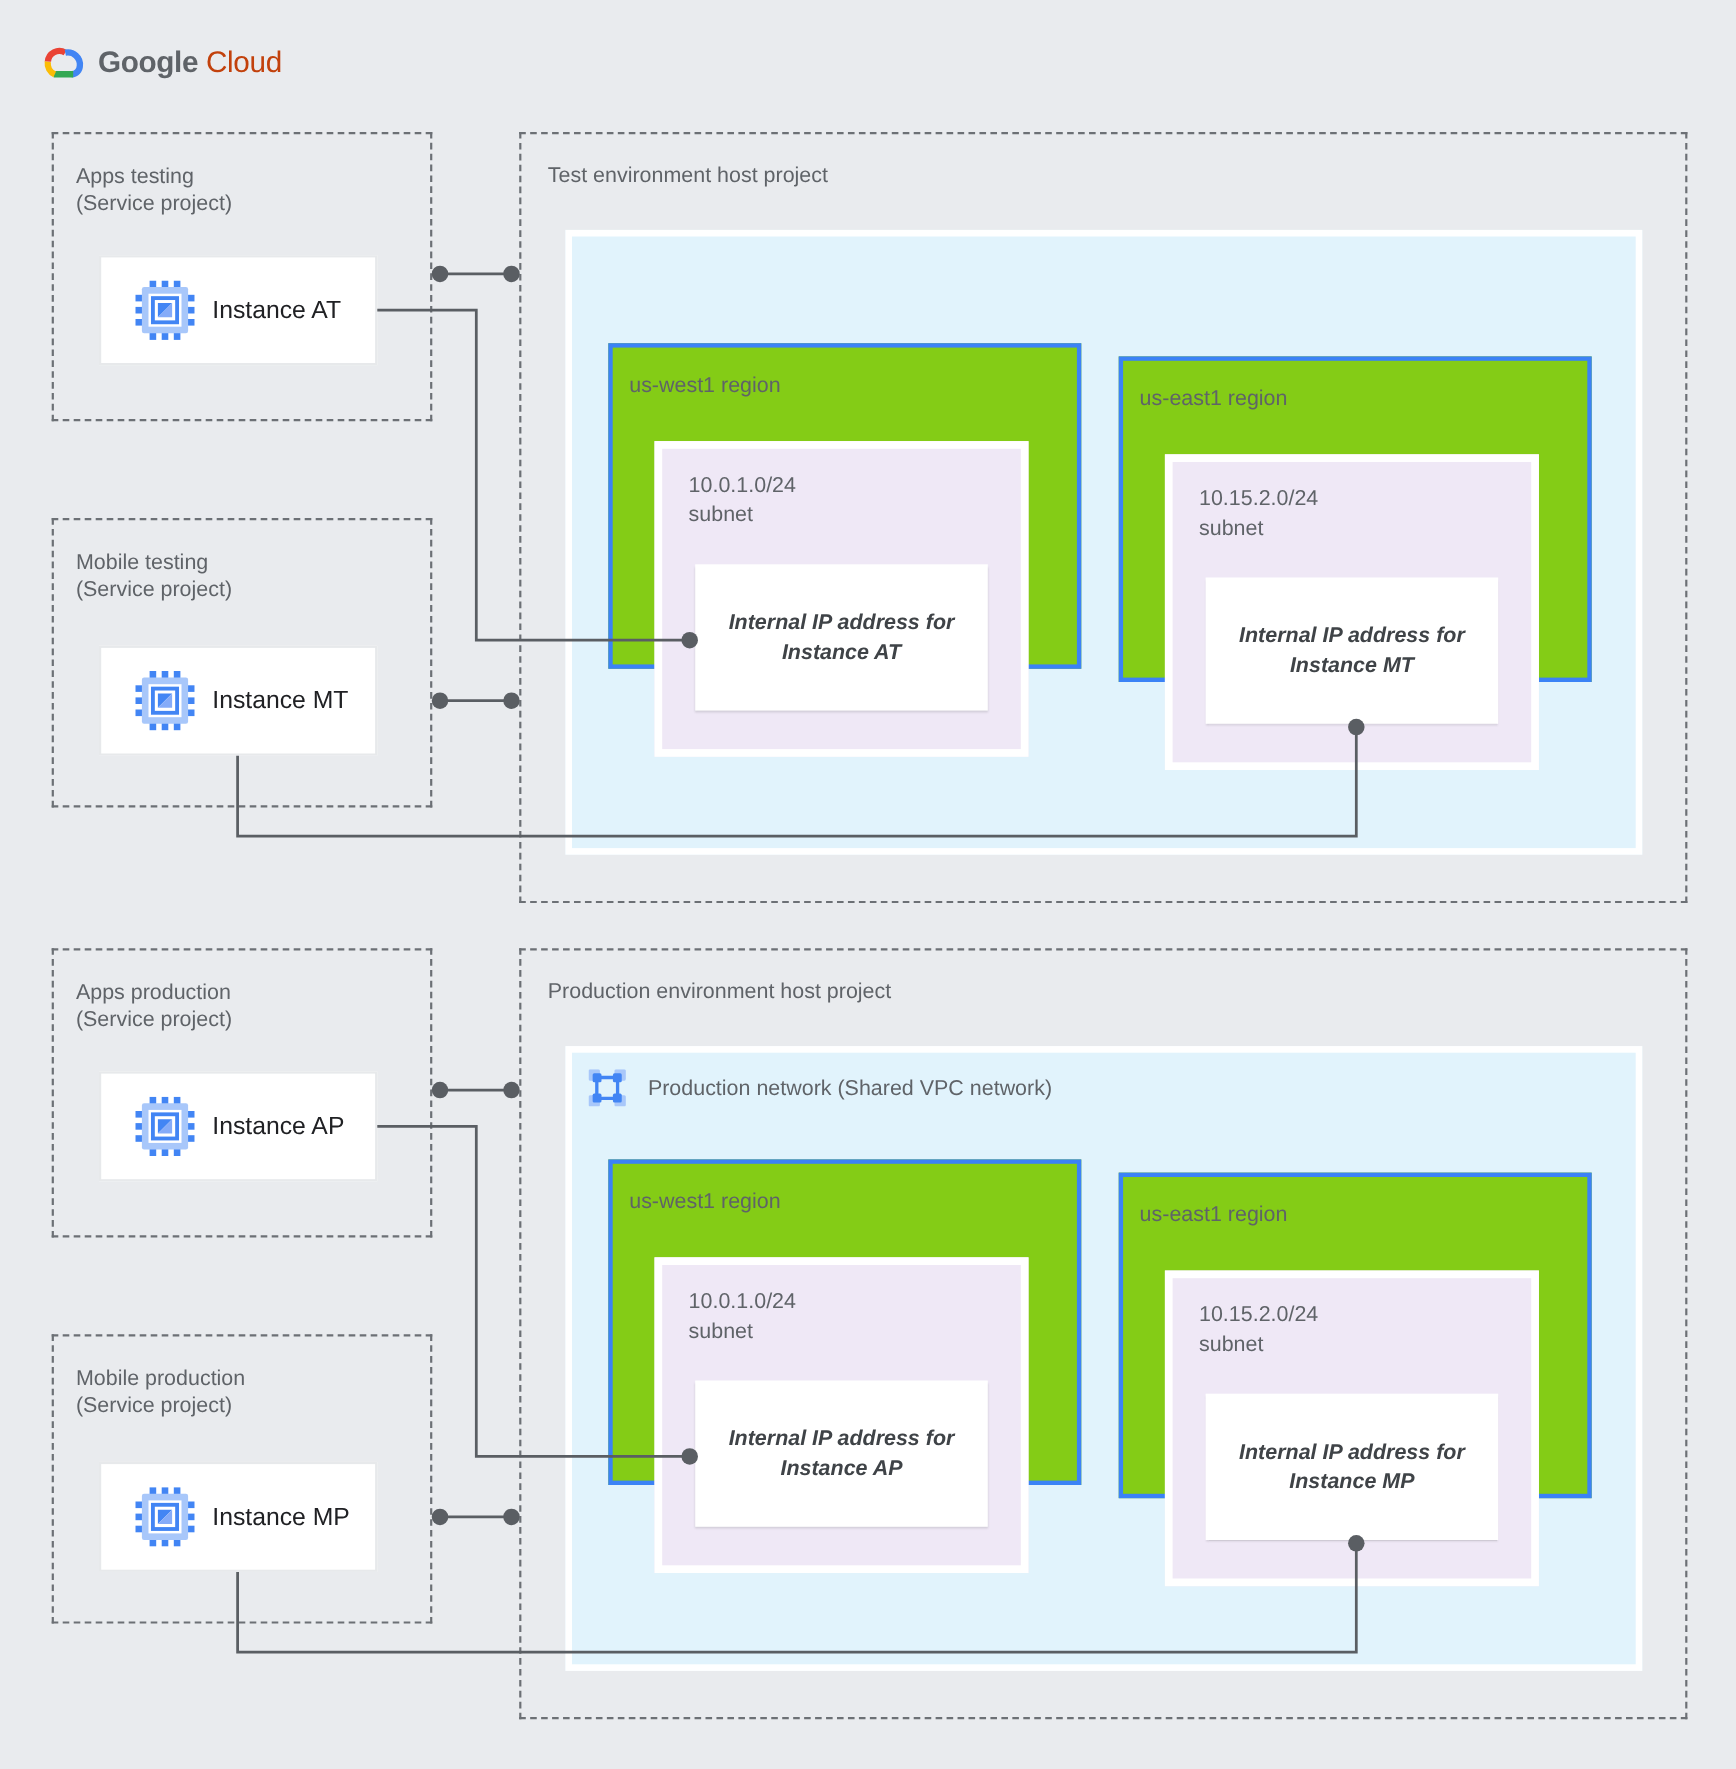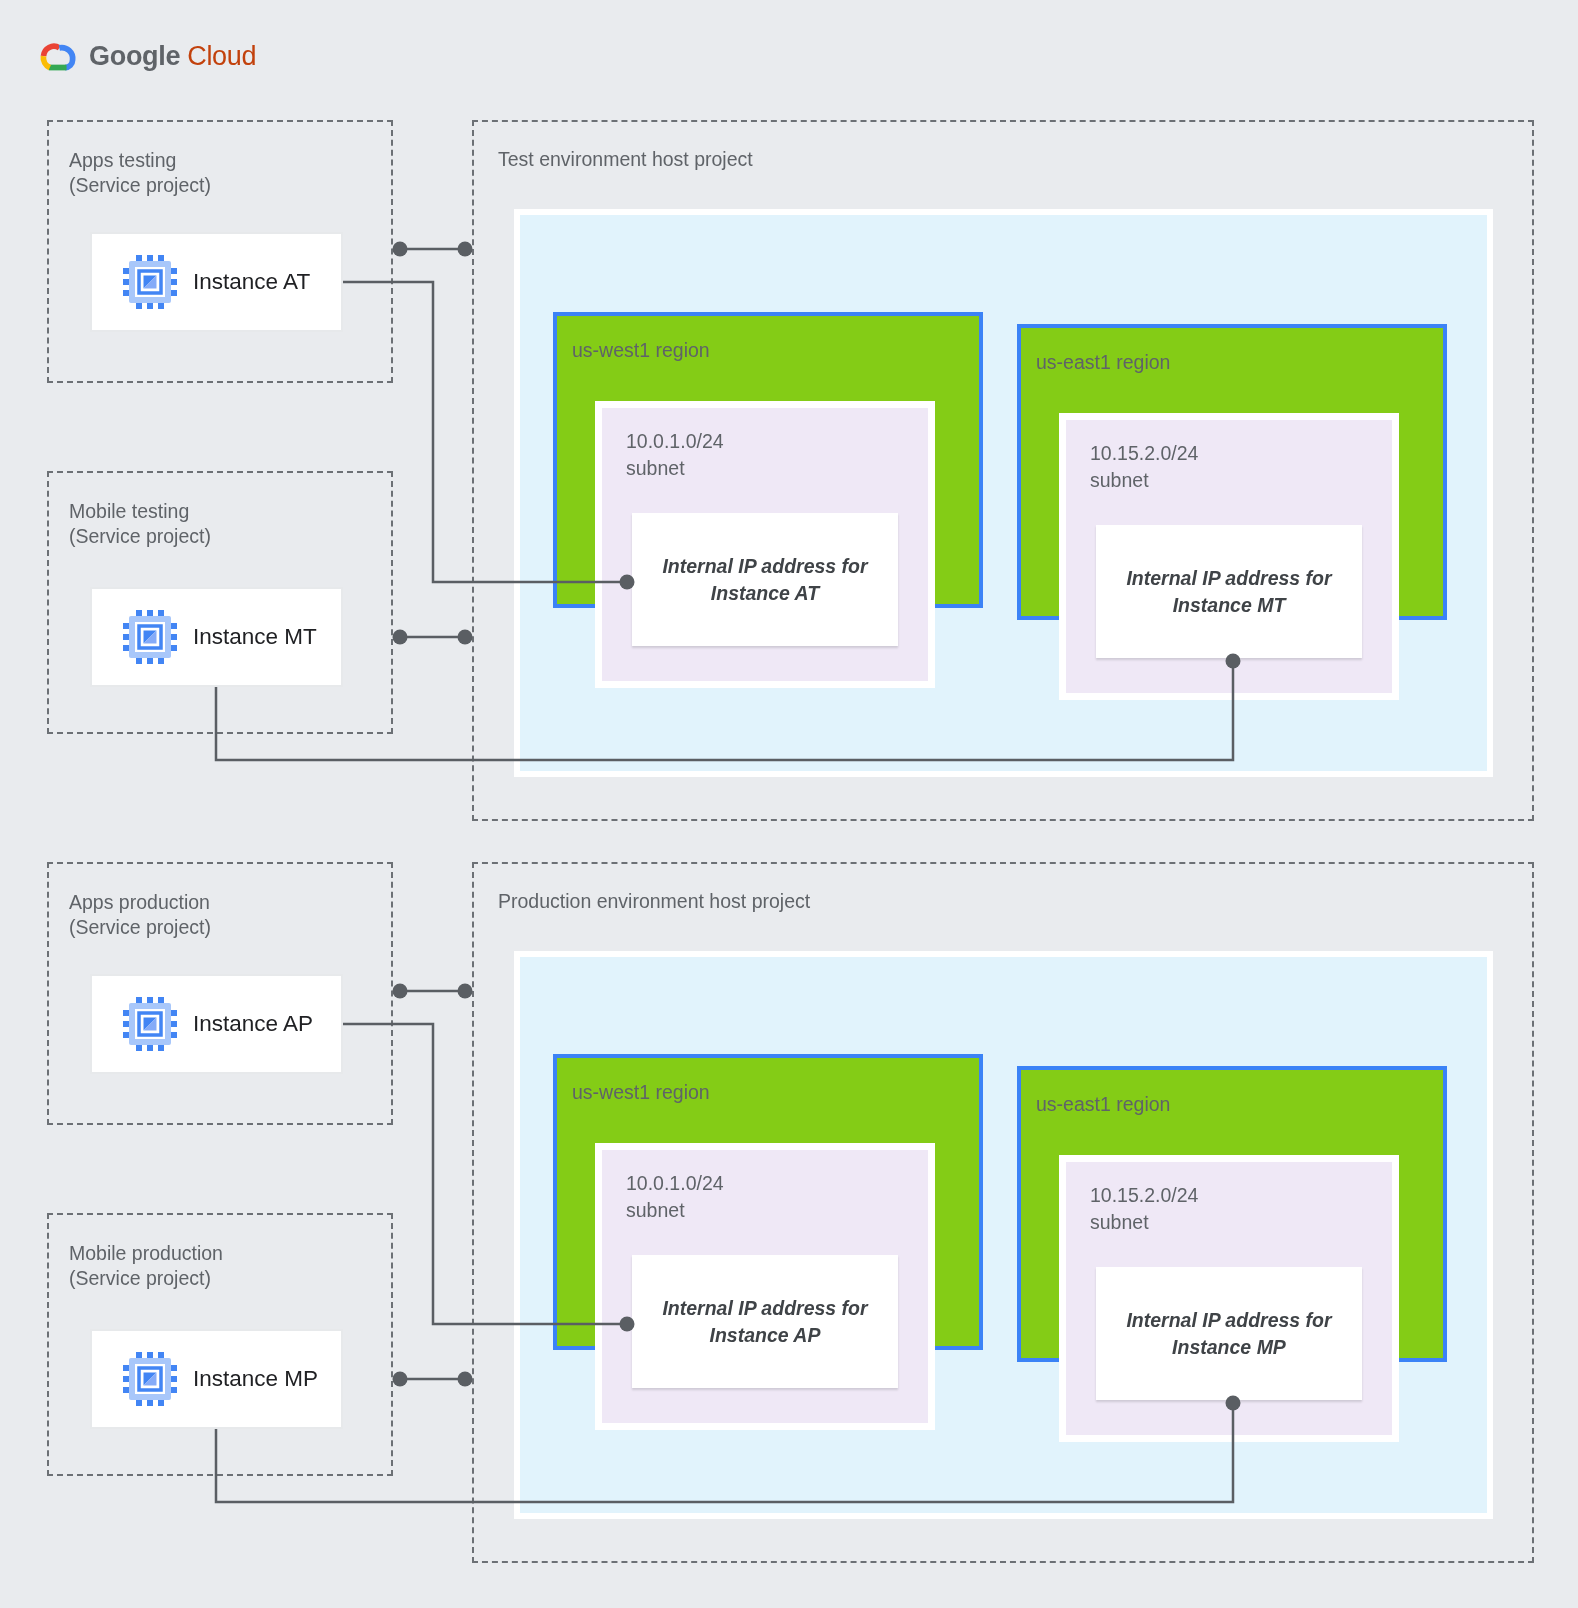--- a/index.html
+++ b/index.html
@@ -227,20 +227,26 @@
       <svg class="chip" viewBox="0 0 54 54">
           <use href="#chip-icon-def"></use>
         </svg>
       <span class="card-label">Instance MP</span>
     </div>
 
     <div class="host-box">
       <div class="host-title">Production environment host project</div>
 
       <div class="net-box">
+        <div class="net-head">
+          <svg class="vpc" viewBox="0 0 36 36">
+              <use href="#vpc-icon-def"></use>
+            </svg>
+          <span class="net-label">Production network (Shared VPC network)</span>
+        </div>
 
         <div class="region region-west">
           <div class="region-label">us-west1 region</div>
           <div class="subnet">
             <div class="subnet-label">
               <div>10.0.1.0/24</div>
               <div>subnet</div>
             </div>
             <div class="ip-box">
               <div class="ip-text">

